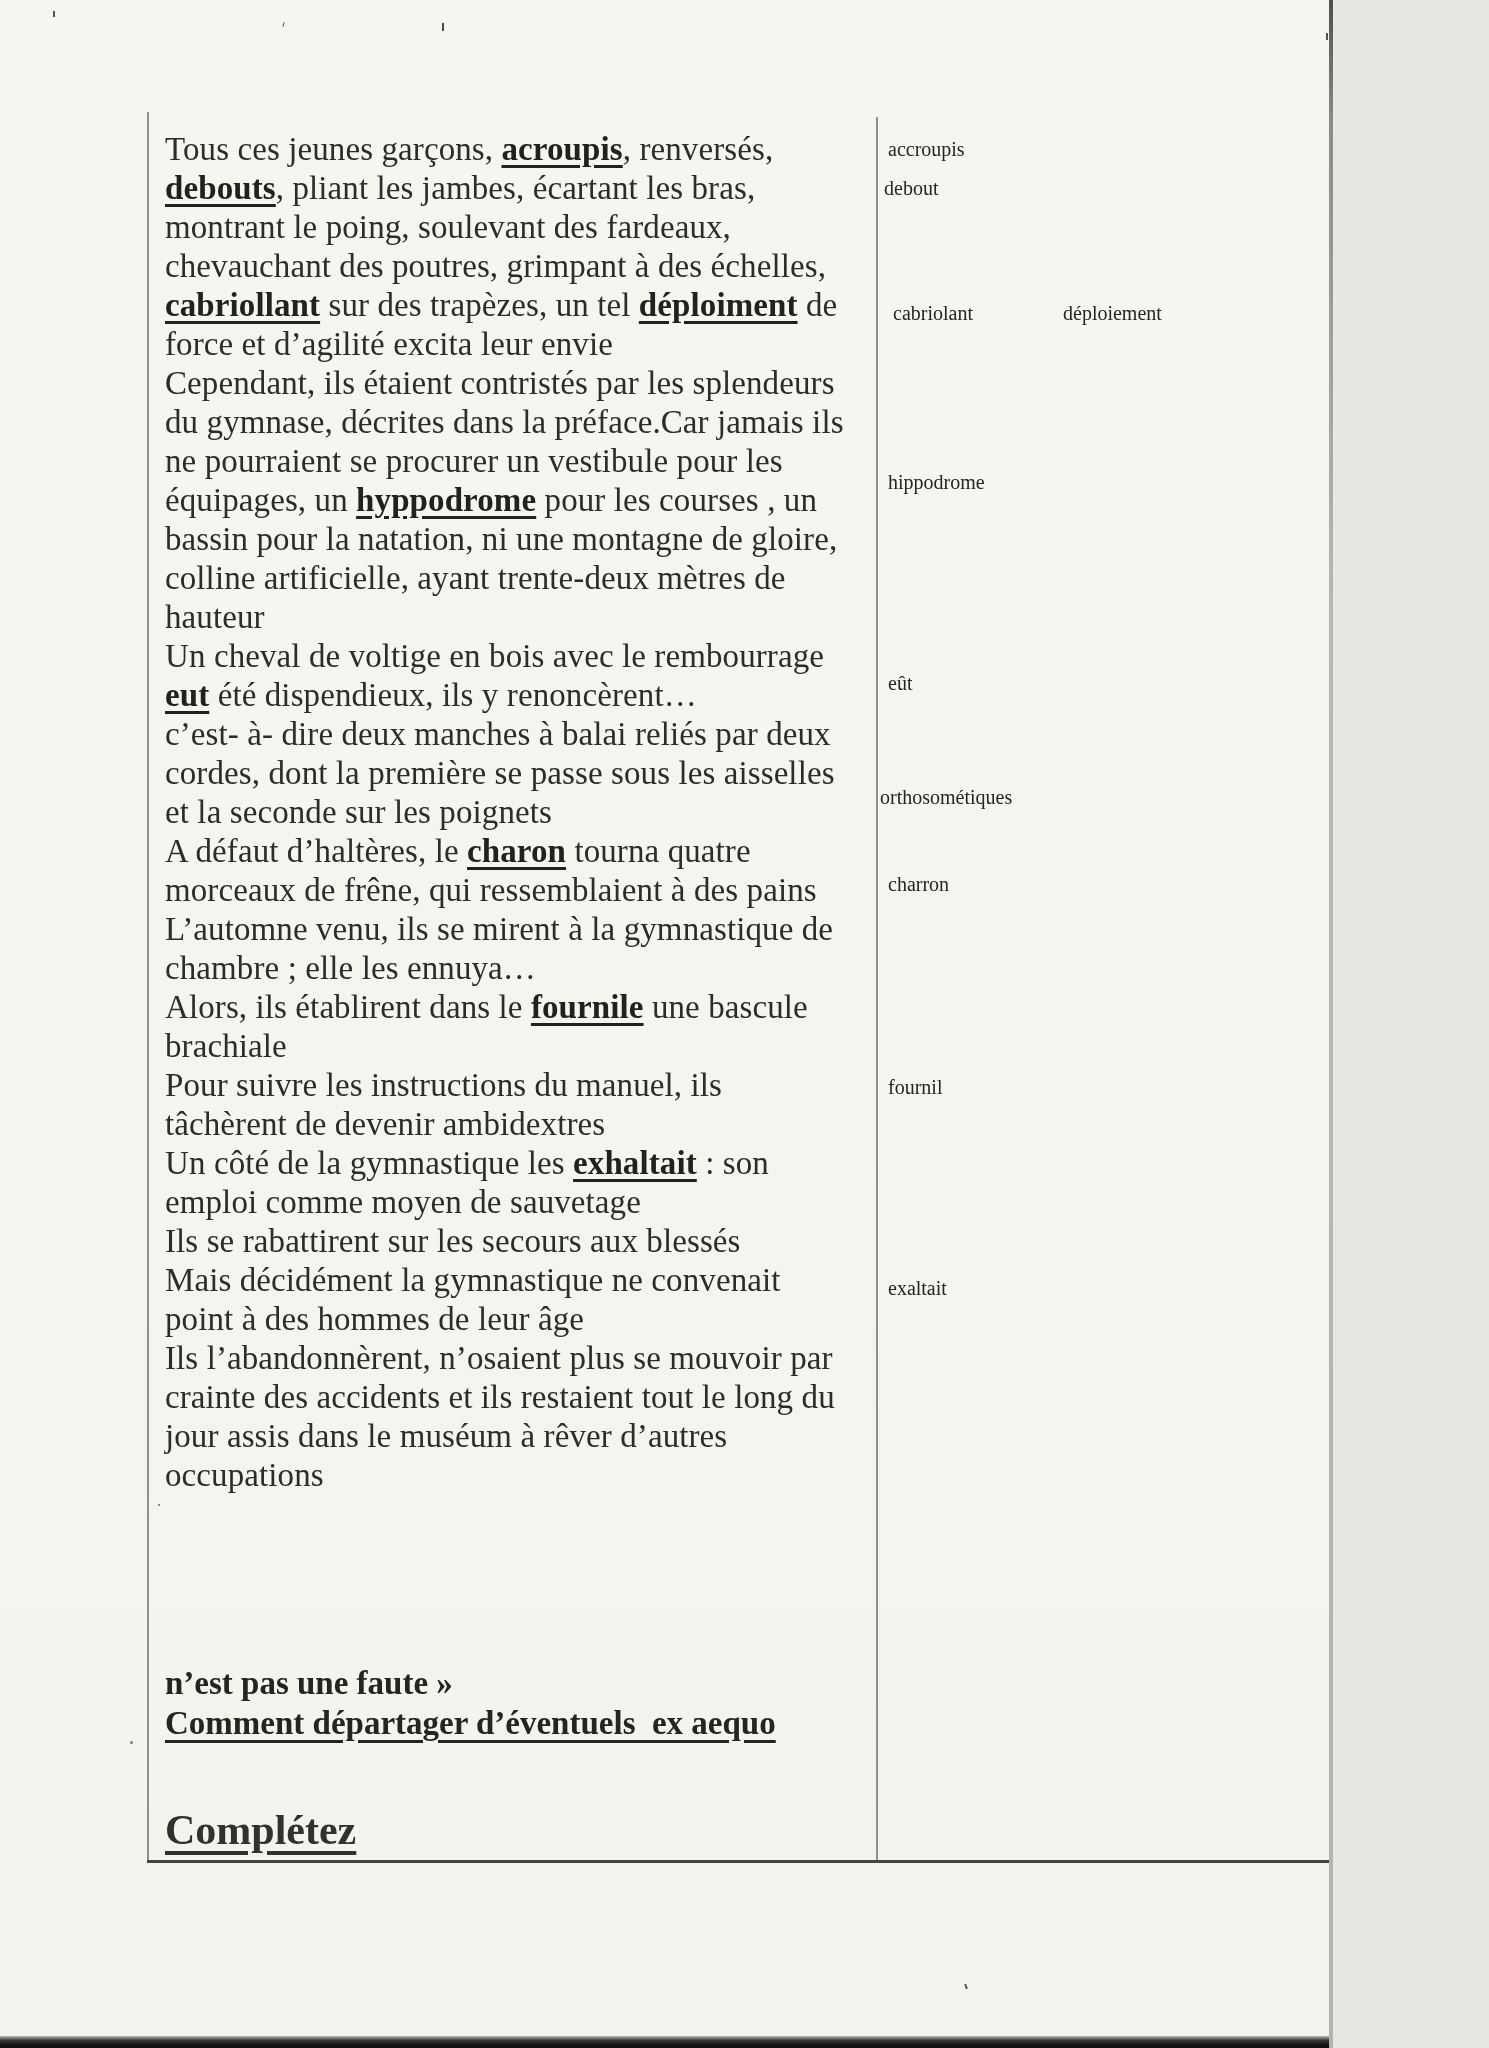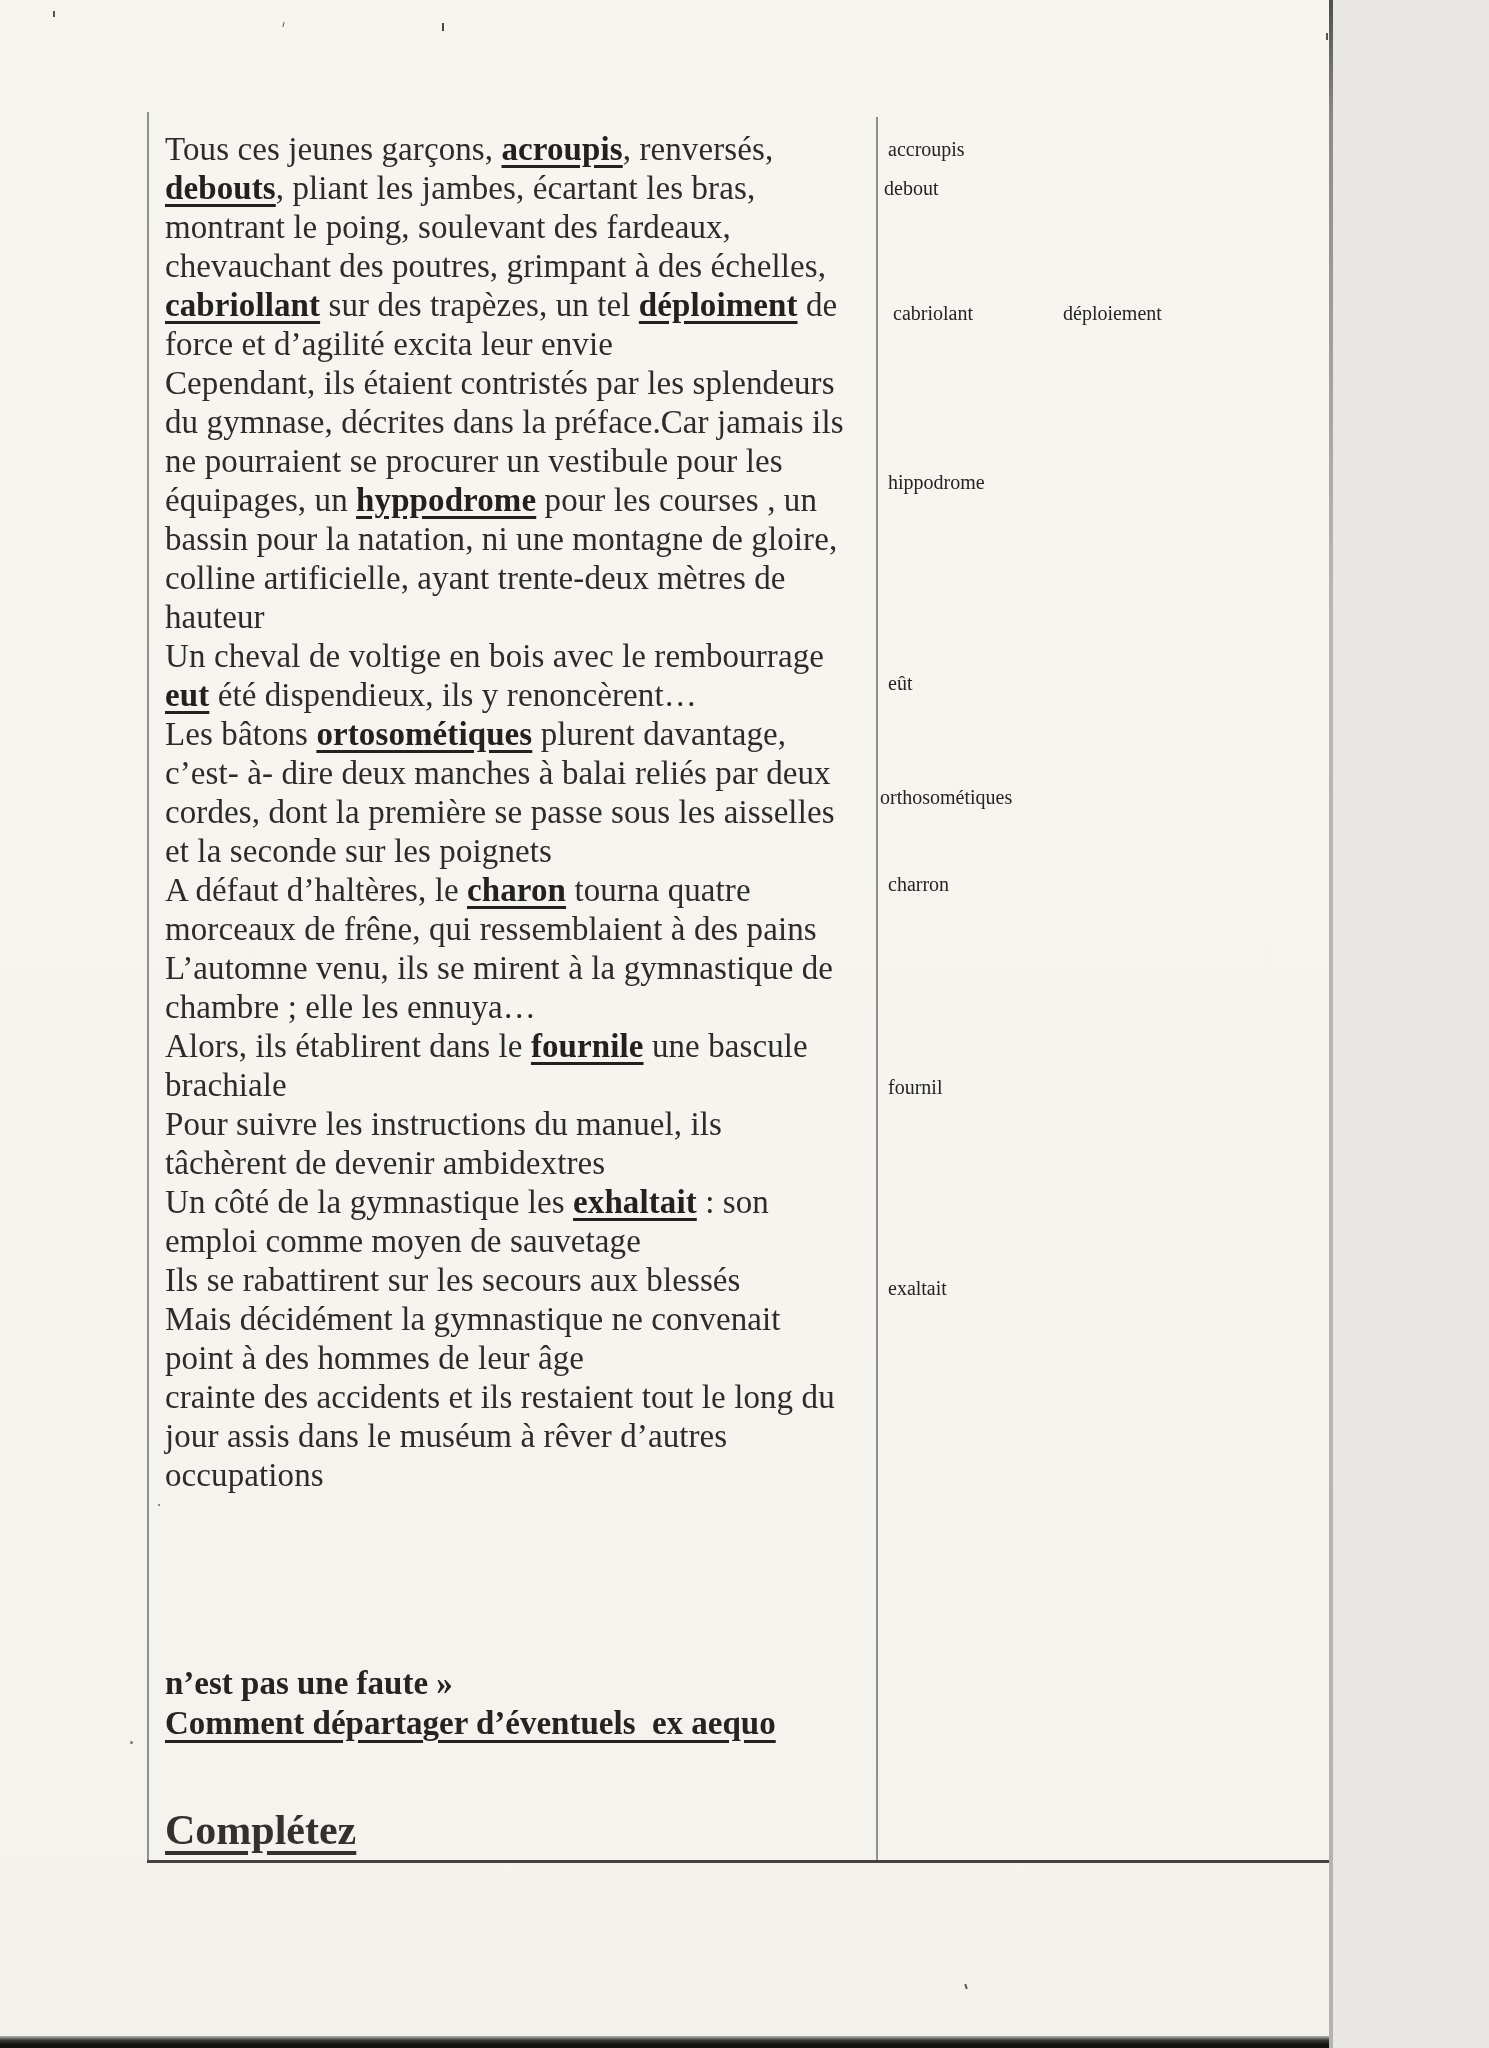--- a/index.html
+++ b/index.html
@@ -105,37 +105,37 @@
       <div class="line"><span>force et d’agilité excita leur envie</span></div>
       <div class="line"><span>Cependant, ils étaient contristés par les splendeurs</span></div>
       <div class="line"><span>du gymnase, décrites dans la préface.Car jamais ils</span></div>
       <div class="line"><span>ne pourraient se procurer un vestibule pour les</span></div>
       <div class="line"><span>équipages, un </span><span class="err">hyppodrome</span><span> pour les courses , un</span></div>
       <div class="line"><span>bassin pour la natation, ni une montagne de gloire,</span></div>
       <div class="line"><span>colline artificielle, ayant trente-deux mètres de</span></div>
       <div class="line"><span>hauteur</span></div>
       <div class="line"><span>Un cheval de voltige en bois avec le rembourrage</span></div>
       <div class="line"><span class="err">eut</span><span> été dispendieux, ils y renoncèrent…</span></div>
-      <div class="line"><span>Les bâtons </span><span class="err">ortosométiques</span><span> plurent davantage,</span></div>
       <div class="line"><span>c’est- à- dire deux manches à balai reliés par deux</span></div>
       <div class="line"><span>cordes, dont la première se passe sous les aisselles</span></div>
       <div class="line"><span>et la seconde sur les poignets</span></div>
       <div class="line"><span>A défaut d’haltères, le </span><span class="err">charon</span><span> tourna quatre</span></div>
       <div class="line"><span>morceaux de frêne, qui ressemblaient à des pains</span></div>
       <div class="line"><span>L’automne venu, ils se mirent à la gymnastique de</span></div>
       <div class="line"><span>chambre ; elle les ennuya…</span></div>
       <div class="line"><span>Alors, ils établirent dans le </span><span class="err">fournile</span><span> une bascule</span></div>
       <div class="line"><span>brachiale</span></div>
       <div class="line"><span>Pour suivre les instructions du manuel, ils</span></div>
       <div class="line"><span>tâchèrent de devenir ambidextres</span></div>
       <div class="line"><span>Un côté de la gymnastique les </span><span class="err">exhaltait</span><span> : son</span></div>
       <div class="line"><span>emploi comme moyen de sauvetage</span></div>
       <div class="line"><span>Ils se rabattirent sur les secours aux blessés</span></div>
       <div class="line"><span>Mais décidément la gymnastique ne convenait</span></div>
       <div class="line"><span>point à des hommes de leur âge</span></div>
+      <div class="line"><span>Ils l’abandonnèrent, n’osaient plus se mouvoir par</span></div>
       <div class="line"><span>crainte des accidents et ils restaient tout le long du</span></div>
       <div class="line"><span>jour assis dans le muséum à rêver d’autres</span></div>
       <div class="line"><span>occupations</span></div>
     </div>
 
   <div id="corrections">
       <div class="correction-label" style="left: 888px; top: 132px;">accroupis</div>
       <div class="correction-label" style="left: 884px; top: 171px;">debout</div>
       <div class="correction-label" style="left: 893px; top: 296px;">cabriolant</div>
       <div class="correction-label" style="left: 1063px; top: 296px;">déploiement</div>

